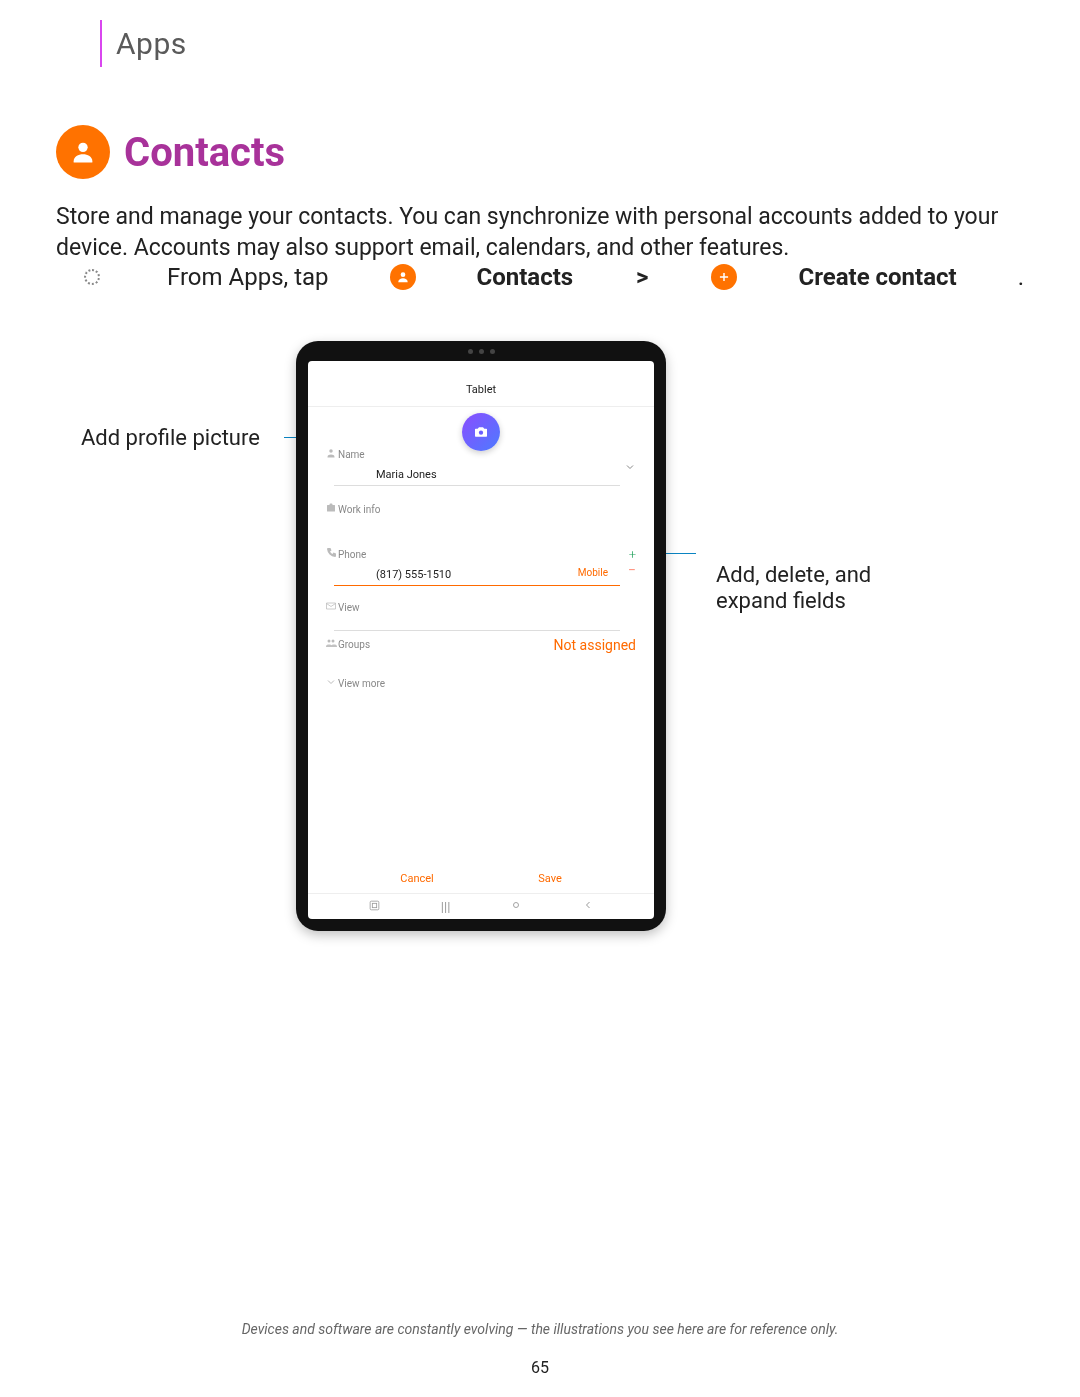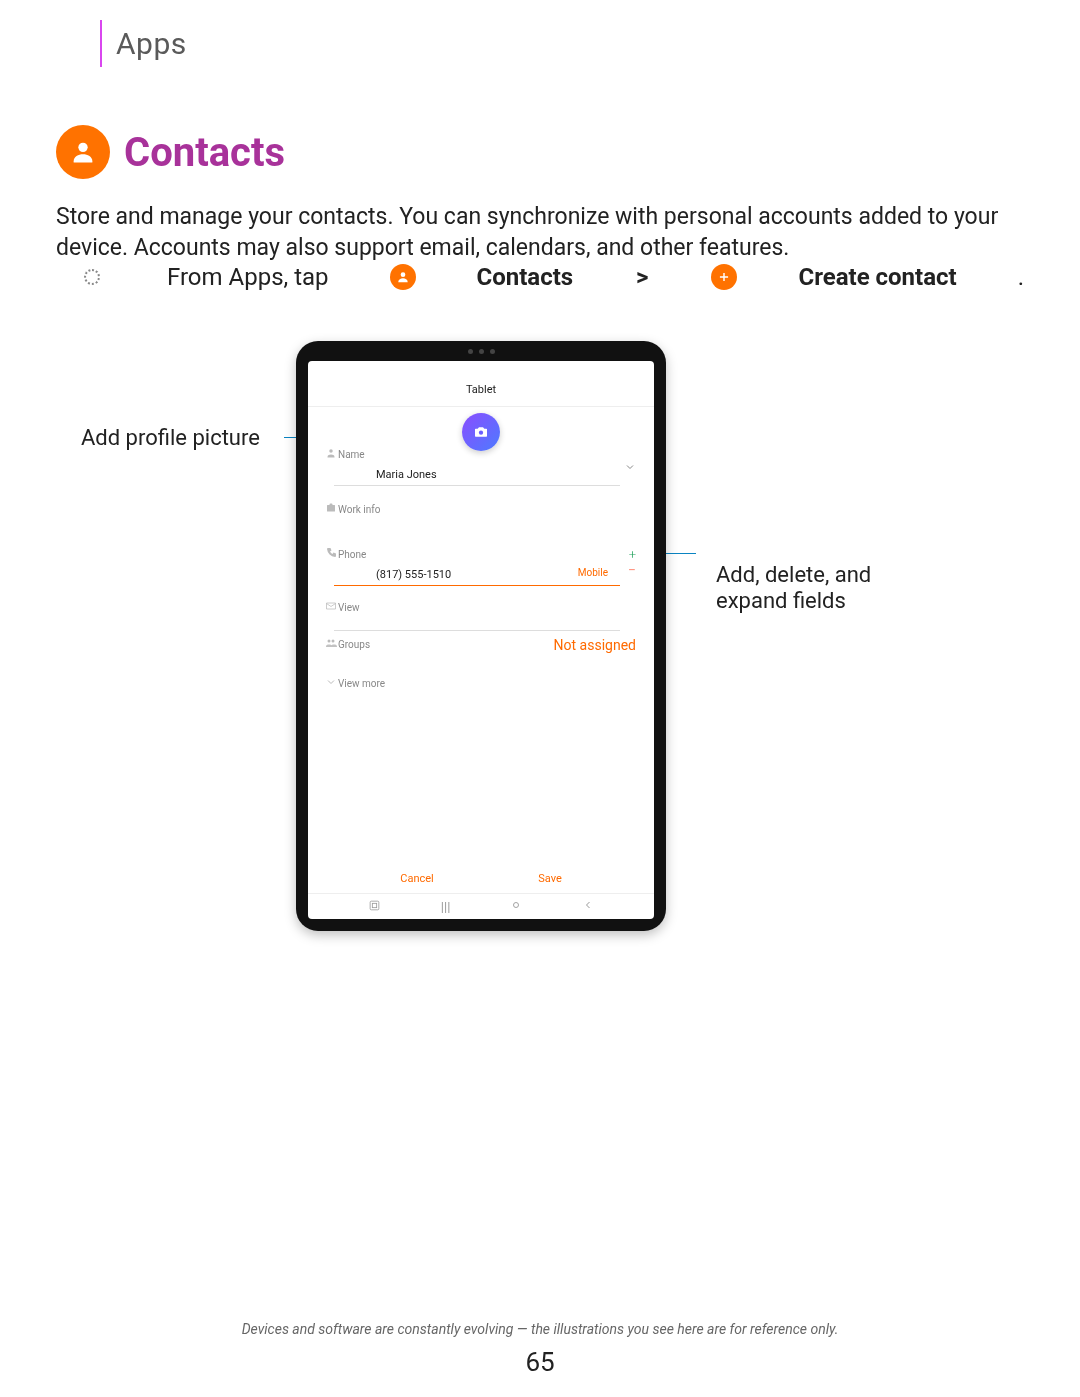--- a/index.html
+++ b/index.html
@@ -226,21 +226,21 @@
     text-align: center;
     font-size: 14px;
     font-style: italic;
     color: #666;
   }
   .page-num {
     position: absolute;
     left: 0; right: 0;
     bottom: 20px;
     text-align: center;
-    font-size: 26px;
+    font-size: 16px;
     color: #222;
   }
 </style>
 </head>
 <body>
 
 
 
 
 <div class="section-tab">Apps</div>

